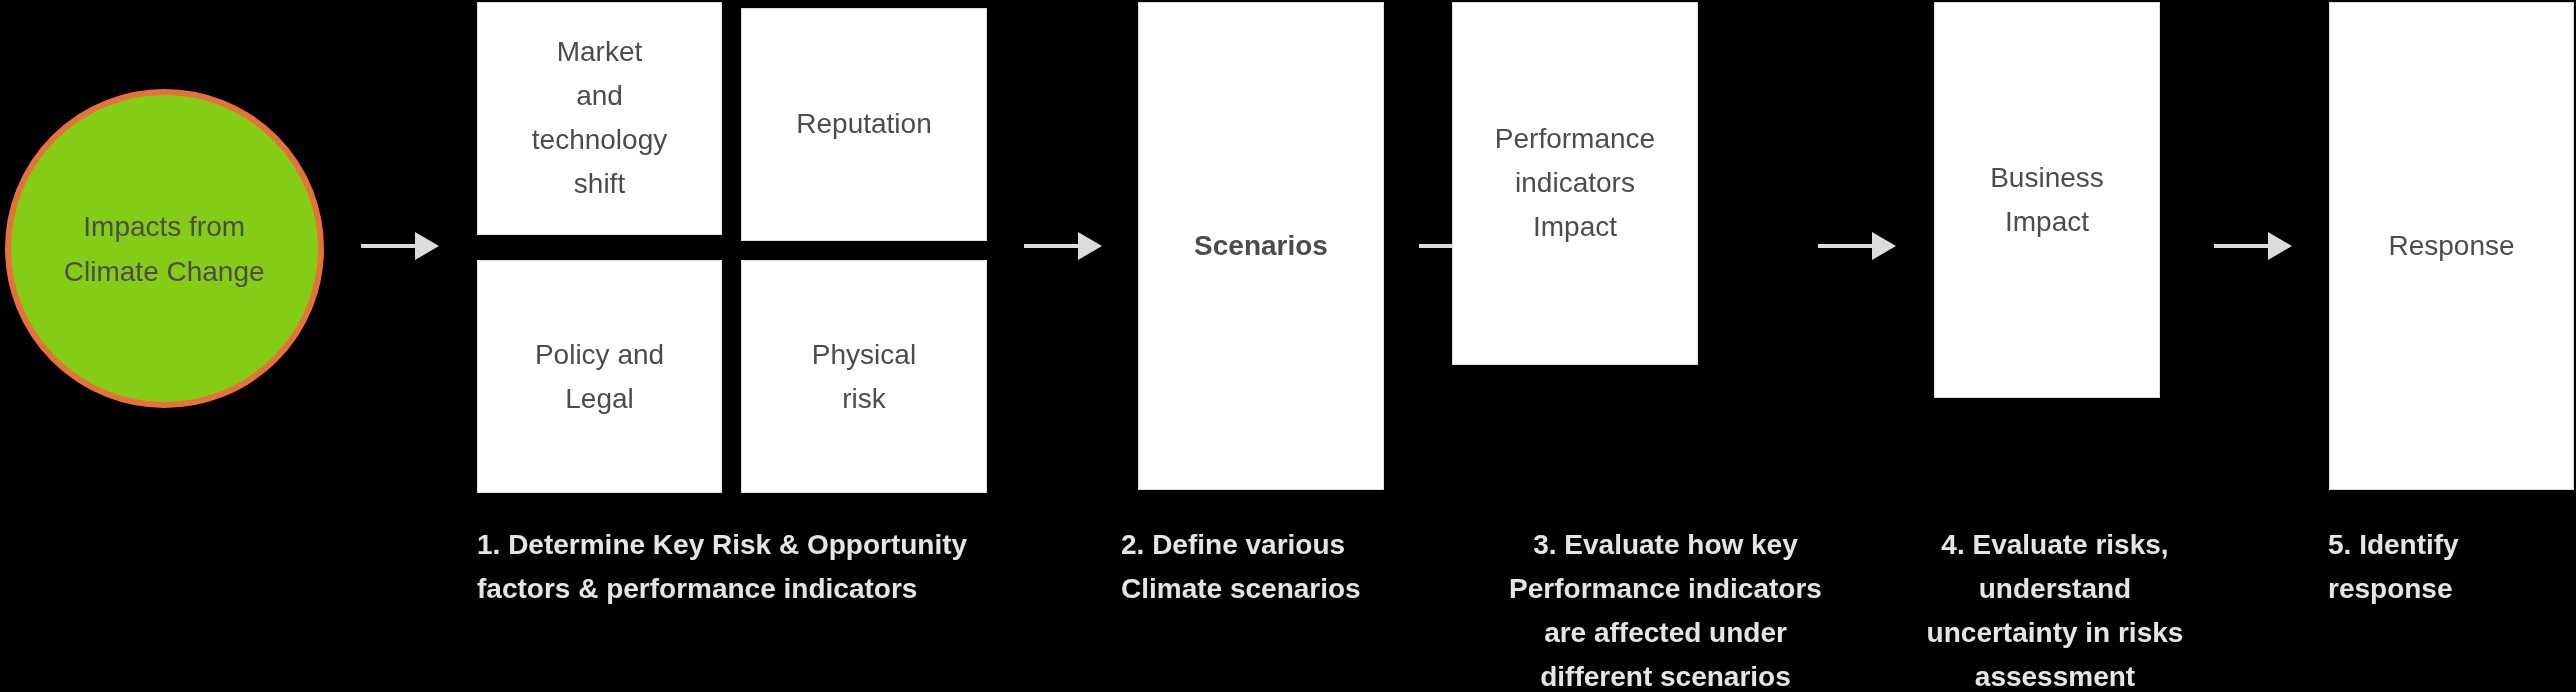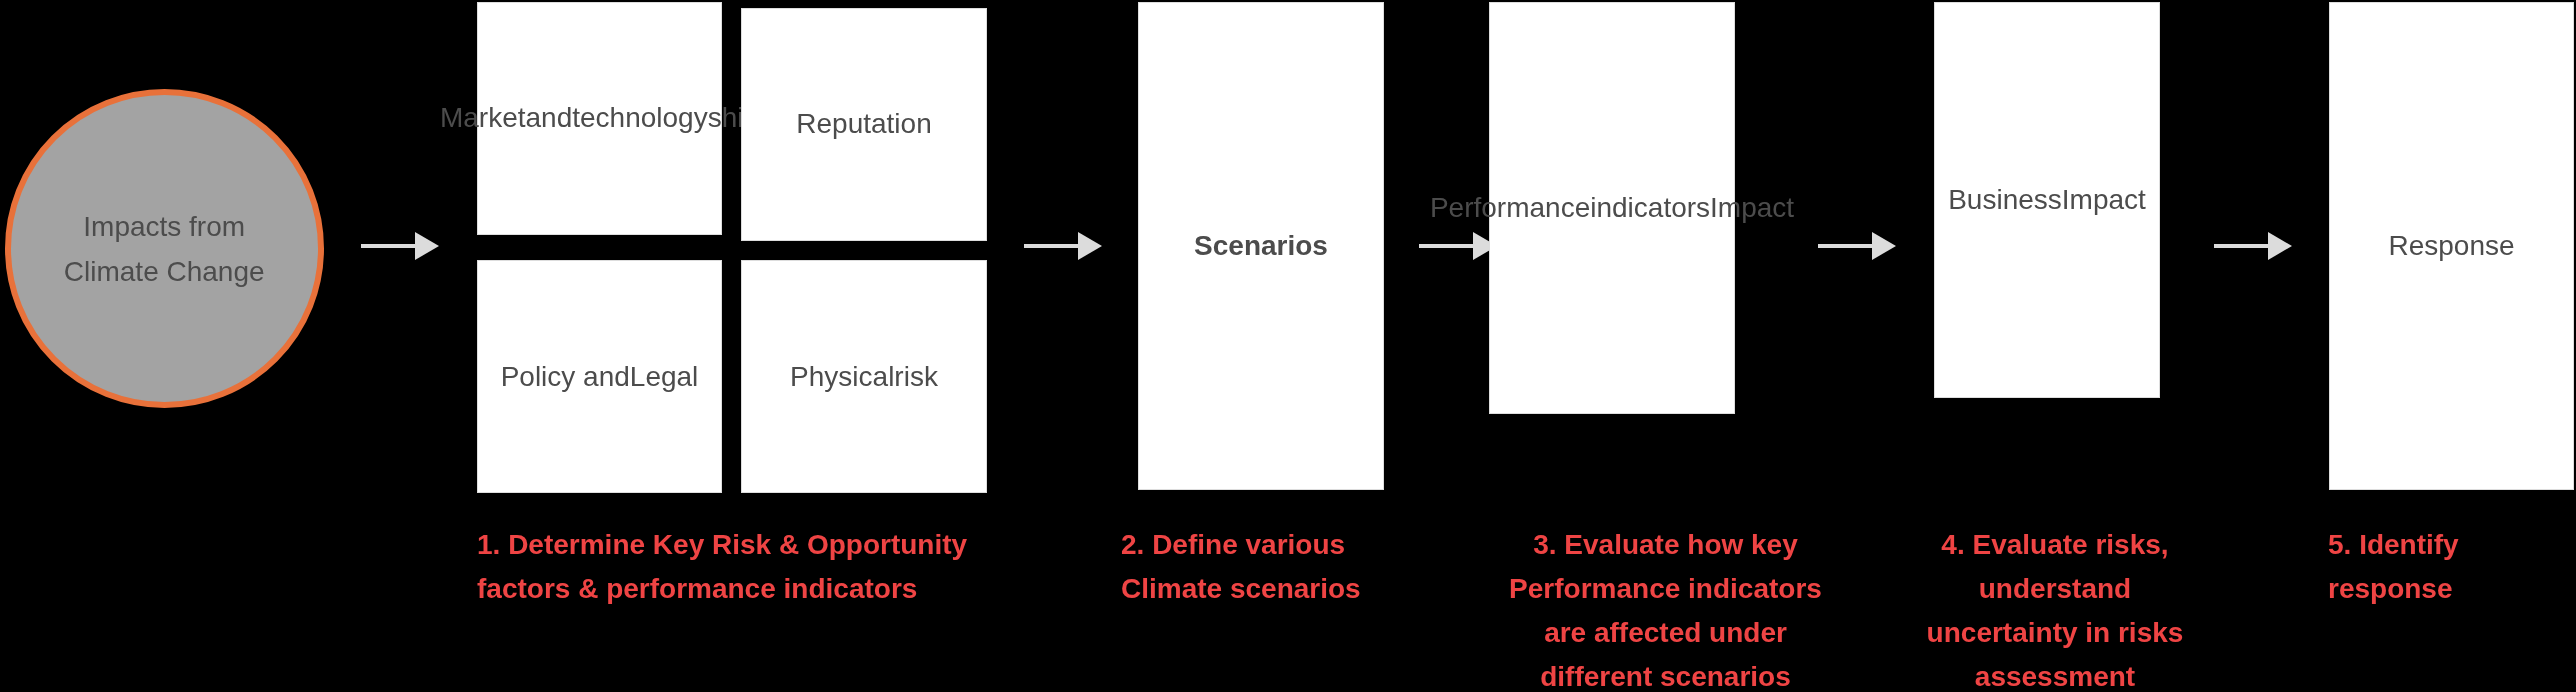--- a/index.html
+++ b/index.html
@@ -17,55 +17,56 @@
   }
 
   
   .circle {
     position: absolute;
     left: 4.7px;
     top: 89px;
     width: 319px;
     height: 319px;
     box-sizing: border-box;
-    background: #a3a3a3;
+    background: #84cc16;
     border: 6.6px solid #e8713a;
     border-radius: 50%;
     display: flex;
     flex-direction: column;
     align-items: center;
     justify-content: center;
     text-align: center;
     color: #4c4c4c;
     font-size: 28px;
     line-height: 45px;
   }
 
   
   .box {
     position: absolute;
     box-sizing: border-box;
     background: #ffffff;
     border: 1.9px solid #dddddd;
     display: flex;
+    flex-direction: column;
     align-items: center;
     justify-content: center;
     text-align: center;
     color: #4c4c4c;
     font-size: 28px;
     line-height: 44px;
   }
   .box span, .circle span, .caption span { display: block; }
 
   .box-market     { left: 477px;  top: 1.9px;   width: 245px; height: 233px; }
   .box-reputation { left: 741px;  top: 1.9px;   width: 246px; height: 233px; margin-top: 6px; }
   .box-policy     { left: 477px;  top: 260px; width: 245px; height: 233px; }
   .box-physical   { left: 741px;  top: 260px; width: 246px; height: 233px; }
   .box-scenarios  { left: 1138px; top: 1.9px;   width: 246px; height: 488px; font-weight: bold; }
-  .box-performance{ left: 1489px; top: 1.9px;   width: 246px; height: 412px; }
+  .box-performance{ left: 1452px; top: 1.9px;   width: 246px; height: 363px; }
   .box-business   { left: 1934px; top: 1.9px;   width: 226px; height: 396px; }
   .box-response   { left: 2329px; top: 2px;   width: 245px; height: 488px; align-items: center; }
 
   
   .arrow {
     position: absolute;
     top: 232px;
     height: 28px;
   }
   .arrow .shaft {
@@ -89,21 +90,21 @@
   .arrow-1 { left: 361px; }
   .arrow-2 { left: 1024px; }
   .arrow-3 { left: 1419px; }
   .arrow-4 { left: 1818px; }
   .arrow-5 { left: 2214px; }
 
   
   .caption {
     position: absolute;
     top: 523px;
-    color: #ef4444;
+    color: #e5e5e5;
     font-weight: bold;
     font-size: 28px;
     line-height: 44px;
   }
   .caption-1 { left: 477px;  width: 582px; text-align: left; }
   .caption-2 { left: 1121px; width: 394px; text-align: left; }
   .caption-3 { left: 1492px; width: 347px; text-align: center; }
   .caption-4 { left: 1886px; width: 338px; text-align: center; }
   .caption-5 { left: 2328px; width: 248px; text-align: left; }
 </style>

